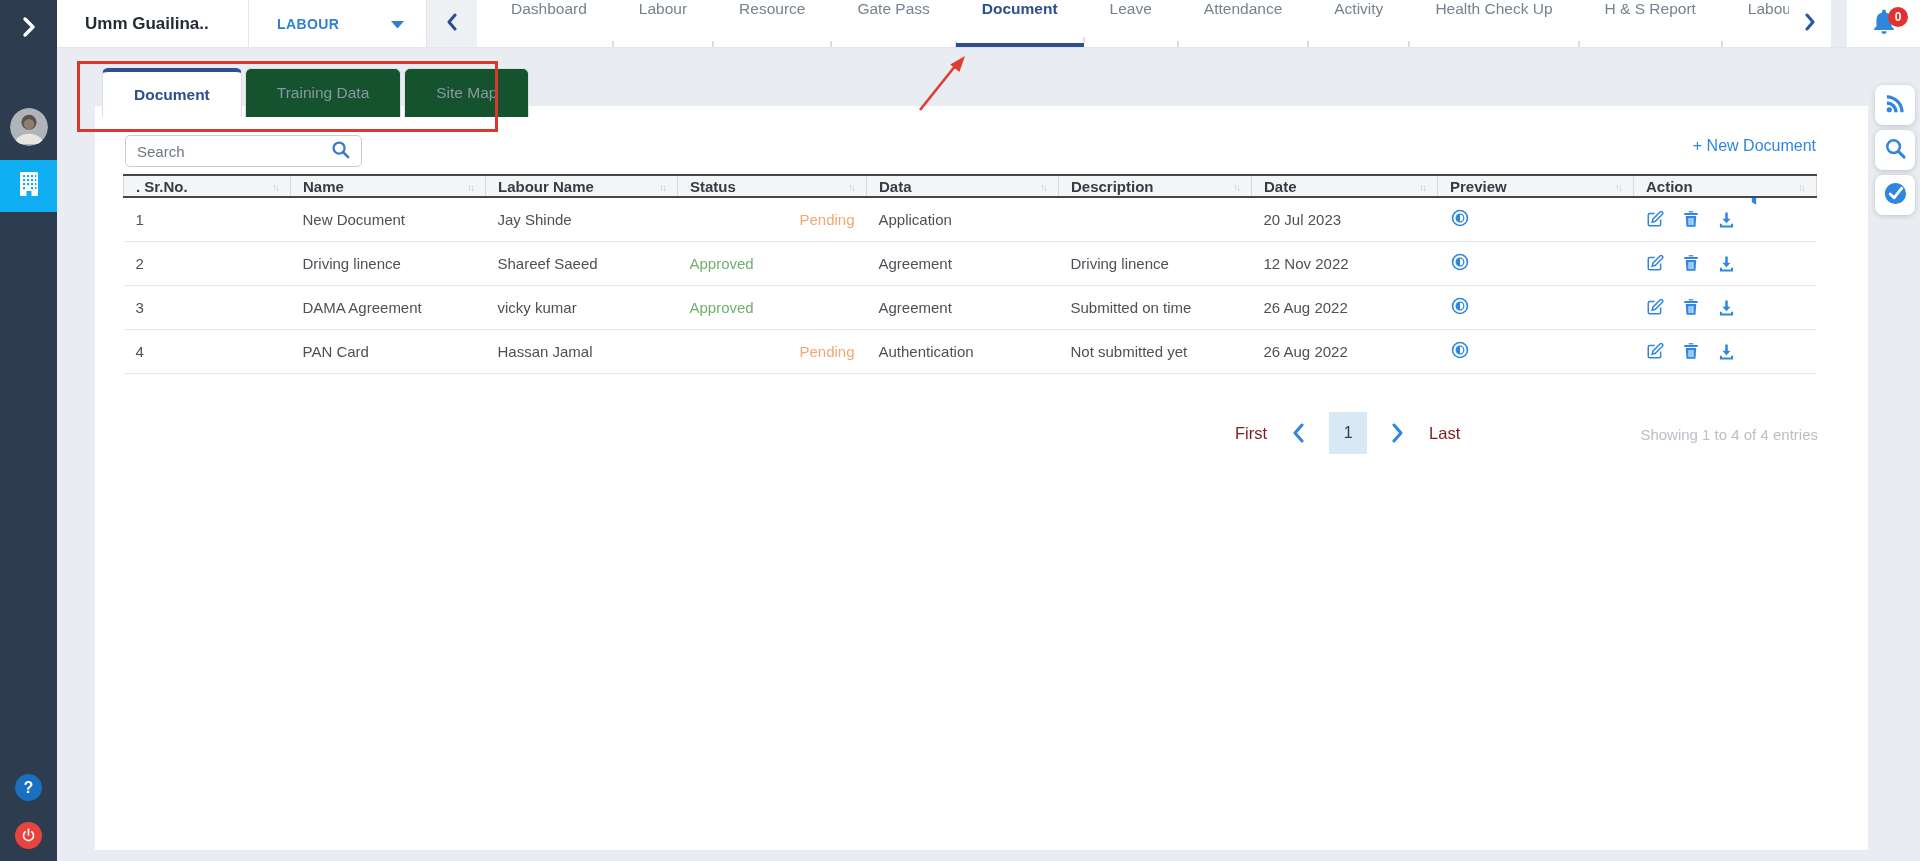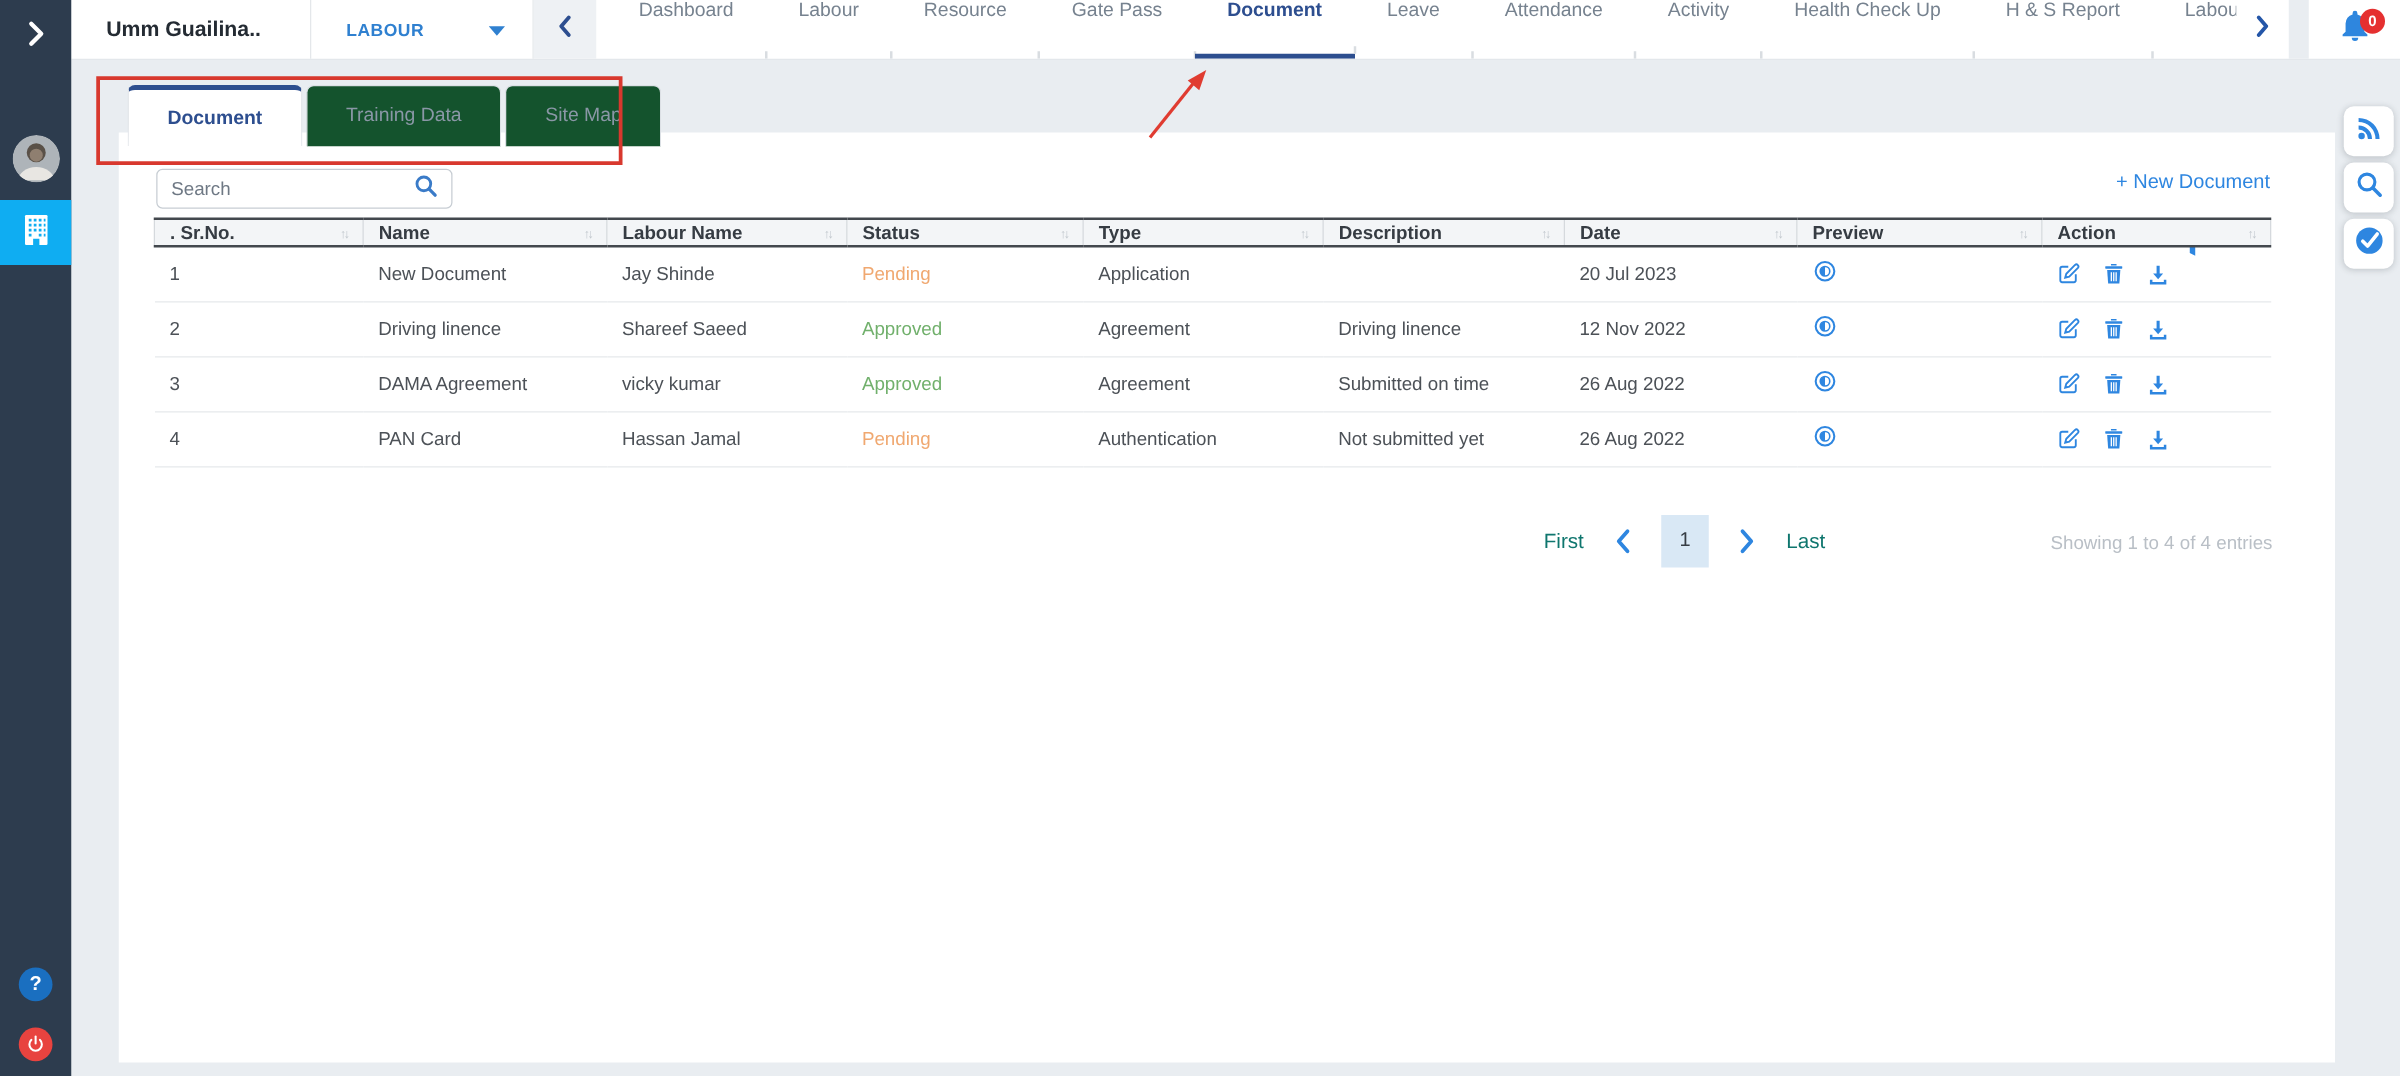--- a/index.html
+++ b/index.html
@@ -43,29 +43,29 @@
   .search-wrap input { flex:1; border:none; outline:none; font-size:15px; color:#4c5157; font-family:"Liberation Sans",sans-serif; min-width:0; }
   .search-wrap input::placeholder { color:#6e7884; }
   .toolbar-right { position:absolute; right:52px; top:31px; display:flex; align-items:center; gap:32px;flex-direction:column; }
   .new-doc { color:#2e86e0; font-size:16px; cursor:pointer; text-decoration:none; white-space:nowrap; }
 
   table.doc-table { position:absolute; left:28px; top:68px; width:1693px; border-collapse:collapse; table-layout:fixed; }
   .doc-table th { background:#f3f5f7; border-top:2px solid #43484e; border-bottom:2px solid #43484e; border-right:1px solid #d5d9dd; height:22px; text-align:left; padding:0 12px; font-size:15px; color:#363c43; font-weight:600; }
   .doc-table th:first-child { border-left:1px solid #d5d9dd; }
   .sort { float:right; color:#c2c8ce; font-size:10px; letter-spacing:-2px; margin-top:4px; cursor:pointer; }
   .doc-table td { height:44px; border-bottom:1px solid #e6e9ec; padding:0 12px; font-size:15px; color:#4c5157; }
-  td.status.pending { color:#f0a870; }
+  td.status.pending { color:#f0a870;text-align:right; }
   td.status.approved { color:#71b06c; }
   .preview-cell { padding-left:20px; }
   .action-icons { display:flex; align-items:center; gap:19px; }
   .action-icons span { display:inline-flex; cursor:pointer; }
 
   
   .pagination { position:absolute; left:1140px; top:306px; display:flex; align-items:center; gap:24px; }
-  .pg-text { font-size:16.5px; color:#0f766e; cursor:pointer; }
+  .pg-text { font-size:16.5px; color:#7f1d1d; cursor:pointer; }
   .pg-chev { display:flex; cursor:pointer; }
   .page-box { width:38px; height:42px; background:#d9e8f5; display:flex; align-items:center; justify-content:center; font-size:16px; color:#363c43; cursor:pointer; }
   .entries-summary { position:absolute; right:50px; top:320px; font-size:15px; color:#b9bfc6; }
 
   
   .fab-col { position:absolute; right:5px; top:85px; display:flex; flex-direction:column; gap:5px; z-index:9; }
   .fab { width:40px; height:40px; background:#fff; border-radius:8px; box-shadow:0 1px 5px rgba(40,50,60,.22); display:flex; align-items:center; justify-content:center; cursor:pointer; }
 </style>
 </head>
 <body>
@@ -254,21 +254,21 @@
           </th>
           <th>
             <span>Labour Name</span>
             <span class="sort">↑↓</span>
           </th>
           <th>
             <span>Status</span>
             <span class="sort">↑↓</span>
           </th>
           <th>
-            <span>Type</span>
+            <span>Data</span>
             <span class="sort">↑↓</span>
           </th>
           <th>
             <span>Description</span>
             <span class="sort">↑↓</span>
           </th>
           <th>
             <span>Date</span>
             <span class="sort">↑↓</span>
           </th>

